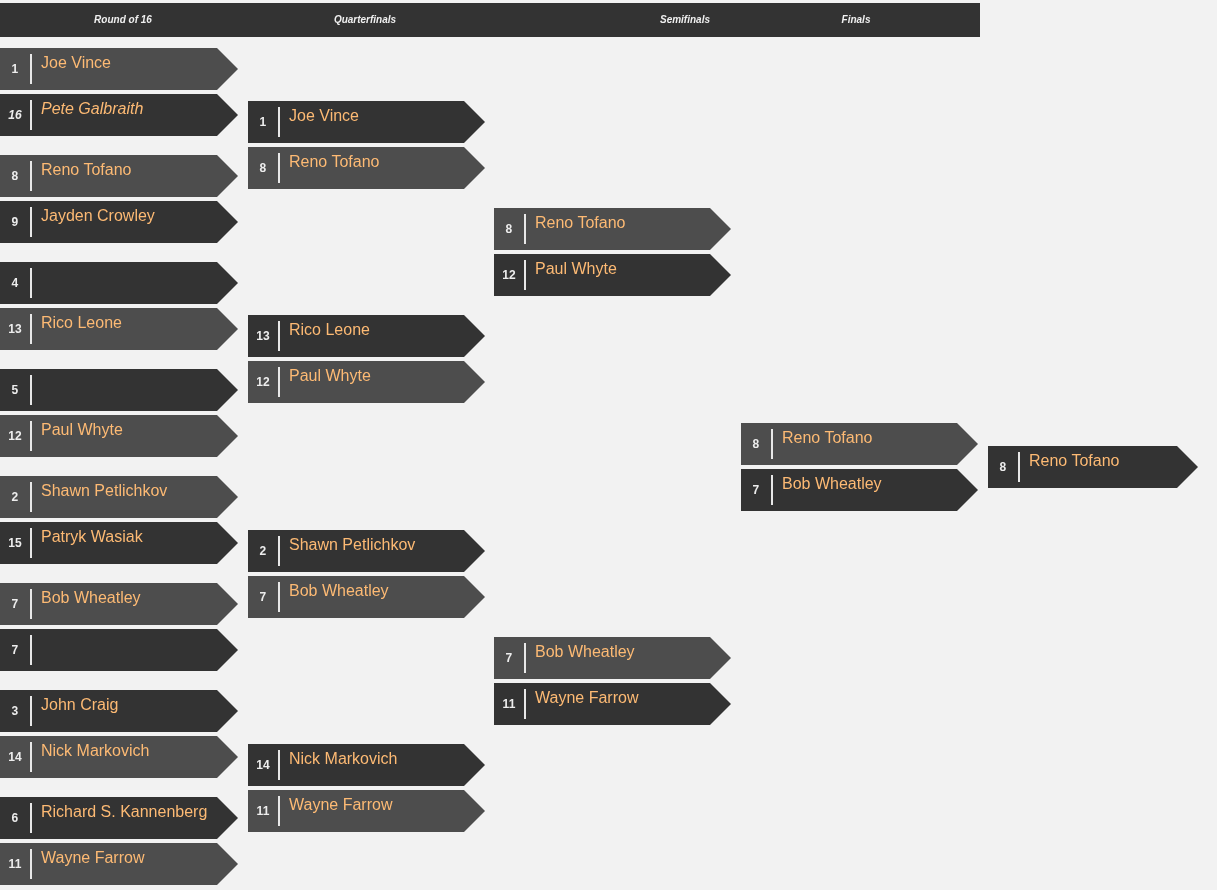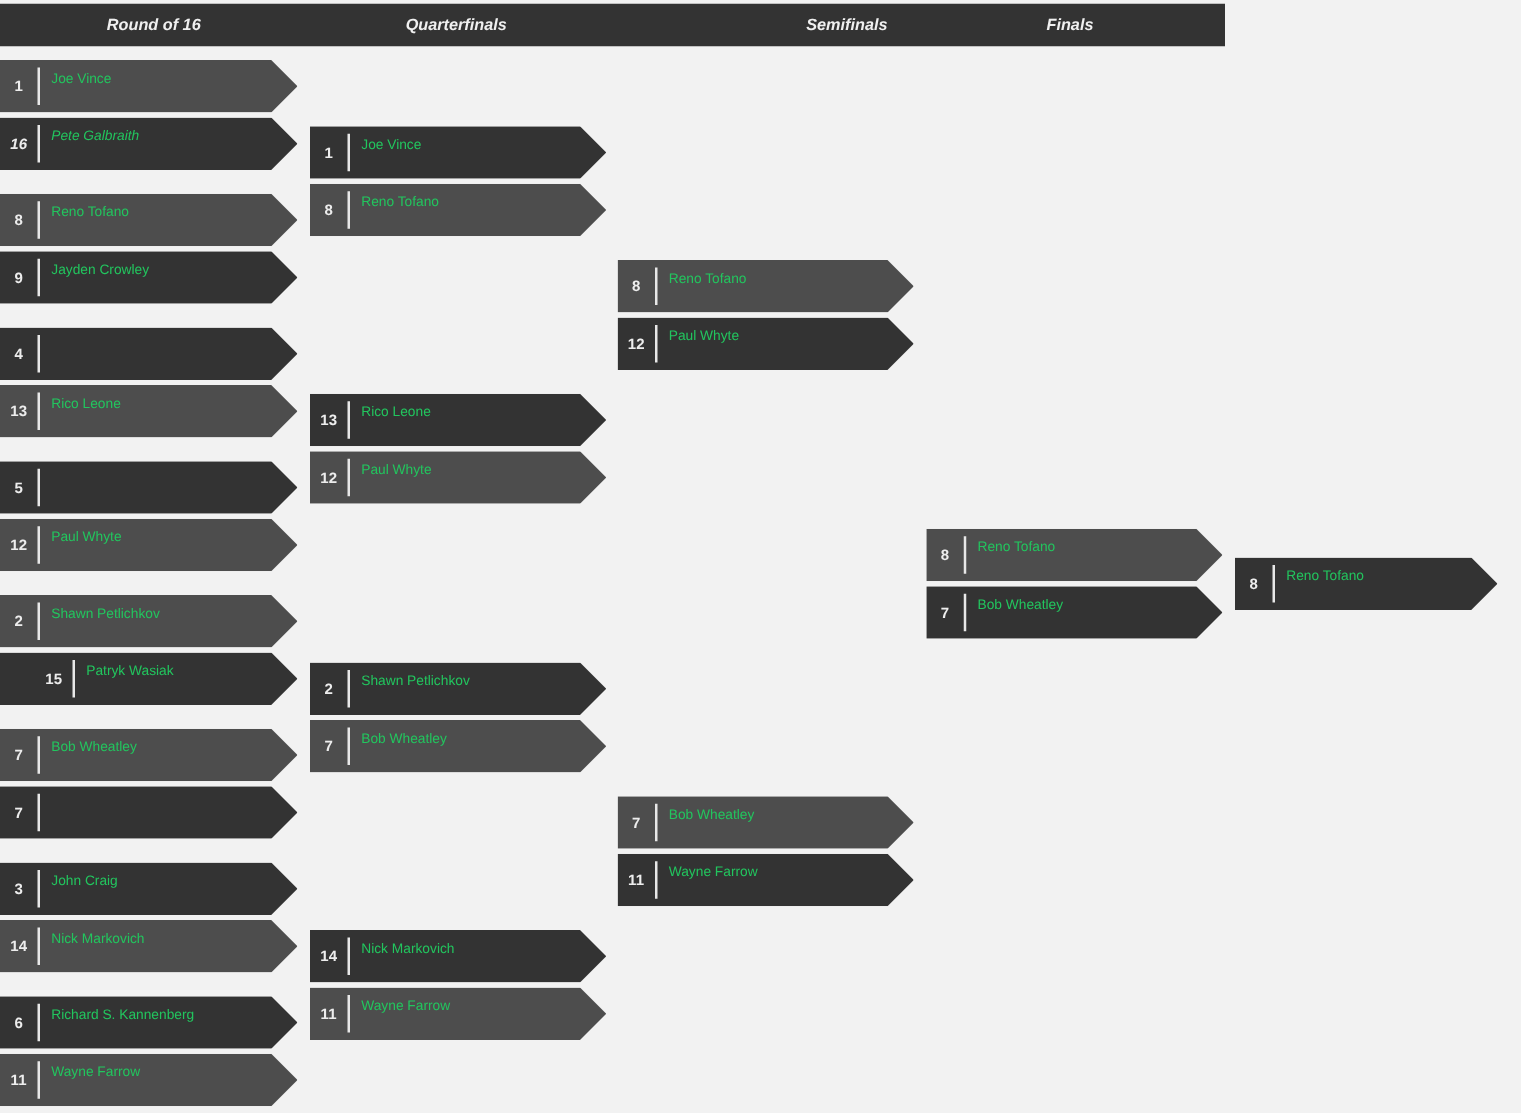--- a/index.html
+++ b/index.html
@@ -14,21 +14,21 @@
   
   .round-header-bar {
     position: absolute; left: 0; top: 3px;
     width: 980px; height: 34px;
     background: #333333;
   }
   .round-header-label {
     position: absolute; top: 0;
     height: 34px; line-height: 34px;
     color: #f0f0f0;
-    font-size: 13px;
+    font-size: 10px;
     font-style: italic;
     font-weight: bold;
     text-align: center;
     white-space: nowrap;
   }
 
   
   .slot {
     position: absolute;
     height: 42px;
@@ -57,23 +57,23 @@
     flex: 0 0 2px;
     background: #e8e8e8;
     margin: 6px 0;
   }
   .slot-name {
     flex: 1 1 auto;
     display: flex;
     align-items: center;
     padding-left: 9px;
     padding-bottom: 13px;
-    font-size: 11px;
+    font-size: 16px;
     font-weight: normal;
-    color: #22c55e;
+    color: #fdba74;
     white-space: nowrap;
     overflow: hidden;
   }
 </style>
 </head>
 <body>
 
 <div id="bracket-root">
 
   <div class="round-header-bar"></div>
@@ -123,21 +123,21 @@
         <div class="slot shade-light" style="left: 0px; top: 415px; width: 238px;">
           <div class="slot-seed">12</div>
           <div class="slot-divider"></div>
           <div class="slot-name">Paul Whyte</div>
         </div>
         <div class="slot shade-light" style="left: 0px; top: 476px; width: 238px;">
           <div class="slot-seed">2</div>
           <div class="slot-divider"></div>
           <div class="slot-name">Shawn Petlichkov</div>
         </div>
-        <div class="slot shade-dark" style="left: 0px; top: 522px; width: 238px; padding-left: 28px;">
+        <div class="slot shade-dark" style="left: 0px; top: 522px; width: 238px;">
           <div class="slot-seed">15</div>
           <div class="slot-divider"></div>
           <div class="slot-name">Patryk Wasiak</div>
         </div>
         <div class="slot shade-light" style="left: 0px; top: 583px; width: 238px;">
           <div class="slot-seed">7</div>
           <div class="slot-divider"></div>
           <div class="slot-name">Bob Wheatley</div>
         </div>
         <div class="slot shade-dark" style="left: 0px; top: 629px; width: 238px;">

